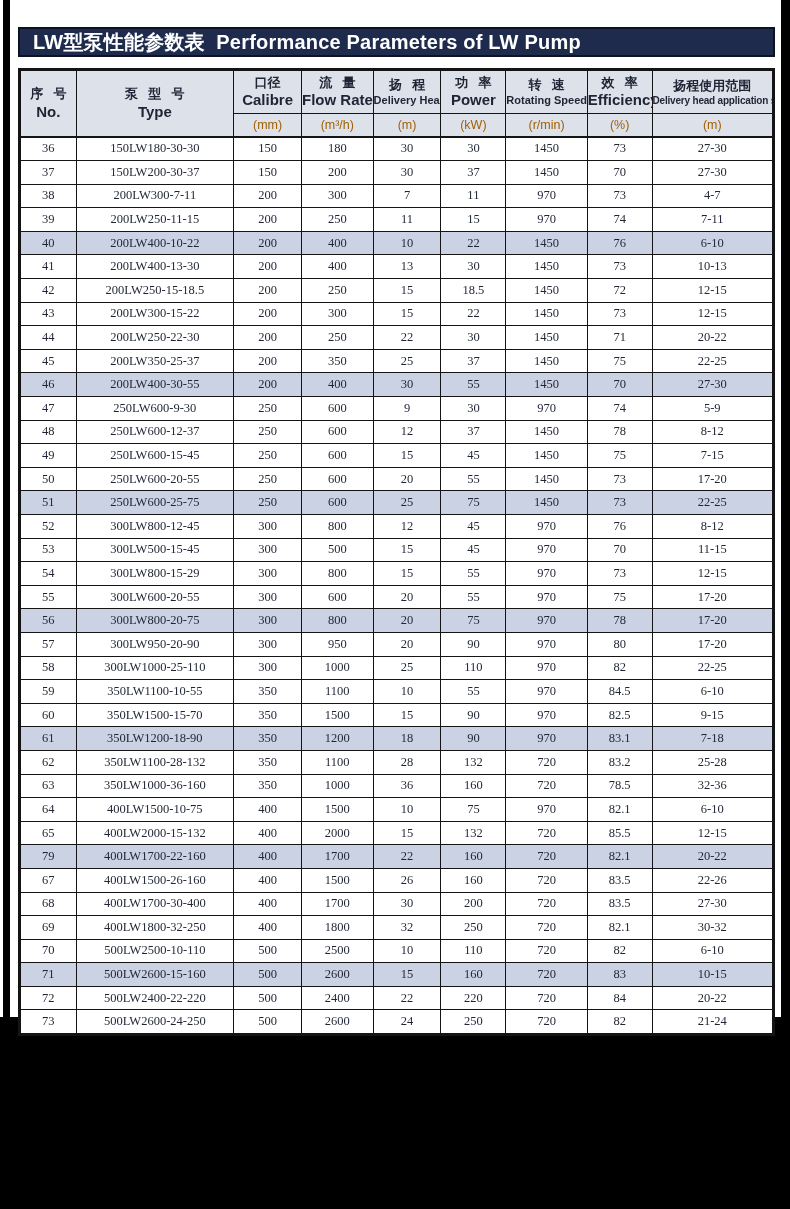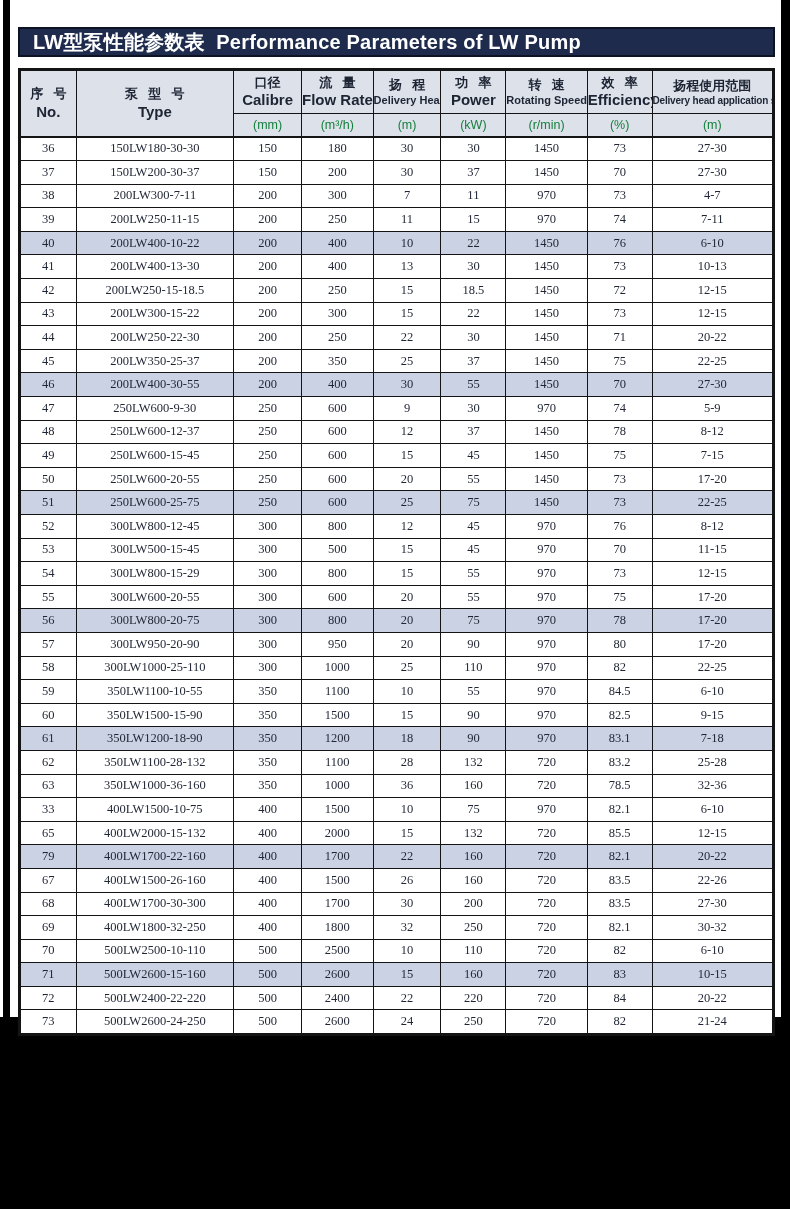--- a/index.html
+++ b/index.html
@@ -23,21 +23,21 @@
                vertical-align:middle;padding:0;overflow:hidden;}
   thead th,thead td{background:#dde1ea;}
   thead{border-bottom:2.5px solid #141414;}
   tr.head-main{height:44px;}
   tr.head-units{height:23px;}
   .zh{font-family:"Liberation Serif","DejaVu Serif",serif;font-size:13px;color:#1d2433;
       word-spacing:7px;line-height:1.35;}
   .en{font-size:15px;font-weight:700;color:#1d2433;white-space:nowrap;line-height:1.25;}
   .en-mid{font-size:11px;}
   .en-tiny{font-size:10px;letter-spacing:-0.2px;text-align:center;}
-  .unit{font-size:12.5px;font-weight:400;color:#15803d;font-family:"Liberation Sans",sans-serif;margin-top:15px;}
+  .unit{font-size:12.5px;font-weight:400;color:#a16207;font-family:"Liberation Sans",sans-serif;margin-top:15px;}
   tbody td{height:22.6px;font-family:"Liberation Serif","DejaVu Serif",serif;
            font-size:12.5px;color:#1f2533;}
   tbody tr.hl td{background:#cbd2e4;}
 </style>
 </head>
 <body>
 
 <div class="stage">
   <div class="edge-left"></div>
   <div class="edge-right"></div>
@@ -368,21 +368,21 @@
           <td>350</td>
           <td>1100</td>
           <td>10</td>
           <td>55</td>
           <td>970</td>
           <td>84.5</td>
           <td>6-10</td>
         </tr>
         <tr>
           <td>60</td>
-          <td>350LW1500-15-90</td>
+          <td>350LW1500-15-70</td>
           <td>350</td>
           <td>1500</td>
           <td>15</td>
           <td>90</td>
           <td>970</td>
           <td>82.5</td>
           <td>9-15</td>
         </tr>
         <tr class="hl">
           <td>61</td>
@@ -411,21 +411,21 @@
           <td>350LW1000-36-160</td>
           <td>350</td>
           <td>1000</td>
           <td>36</td>
           <td>160</td>
           <td>720</td>
           <td>78.5</td>
           <td>32-36</td>
         </tr>
         <tr>
-          <td>33</td>
+          <td>64</td>
           <td>400LW1500-10-75</td>
           <td>400</td>
           <td>1500</td>
           <td>10</td>
           <td>75</td>
           <td>970</td>
           <td>82.1</td>
           <td>6-10</td>
         </tr>
         <tr>
@@ -456,21 +456,21 @@
           <td>400</td>
           <td>1500</td>
           <td>26</td>
           <td>160</td>
           <td>720</td>
           <td>83.5</td>
           <td>22-26</td>
         </tr>
         <tr>
           <td>68</td>
-          <td>400LW1700-30-300</td>
+          <td>400LW1700-30-400</td>
           <td>400</td>
           <td>1700</td>
           <td>30</td>
           <td>200</td>
           <td>720</td>
           <td>83.5</td>
           <td>27-30</td>
         </tr>
         <tr>
           <td>69</td>

